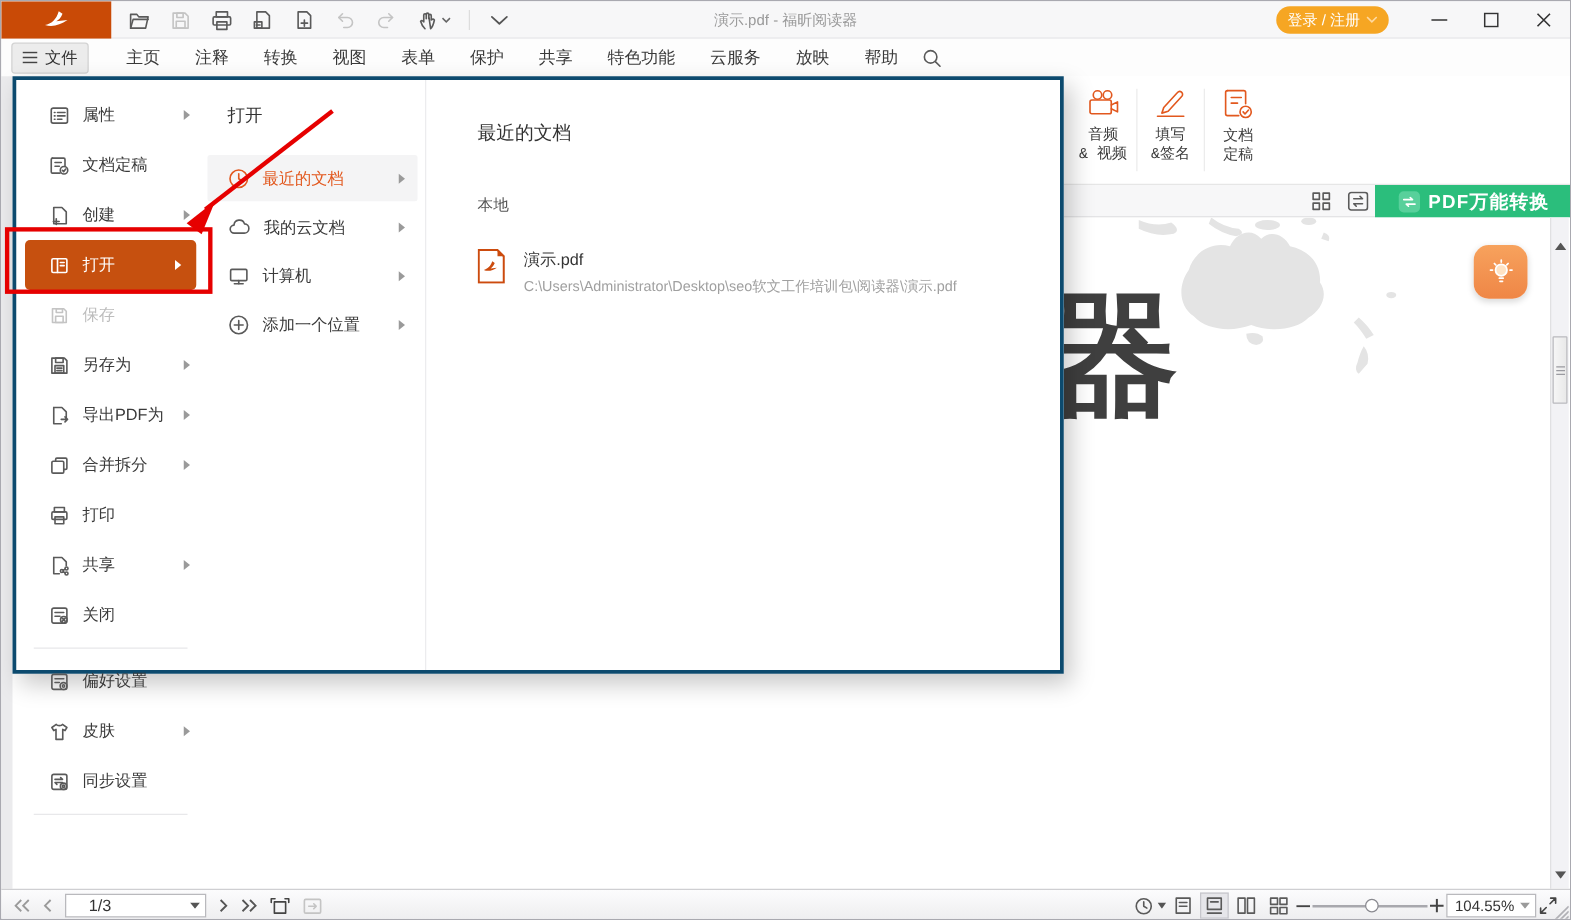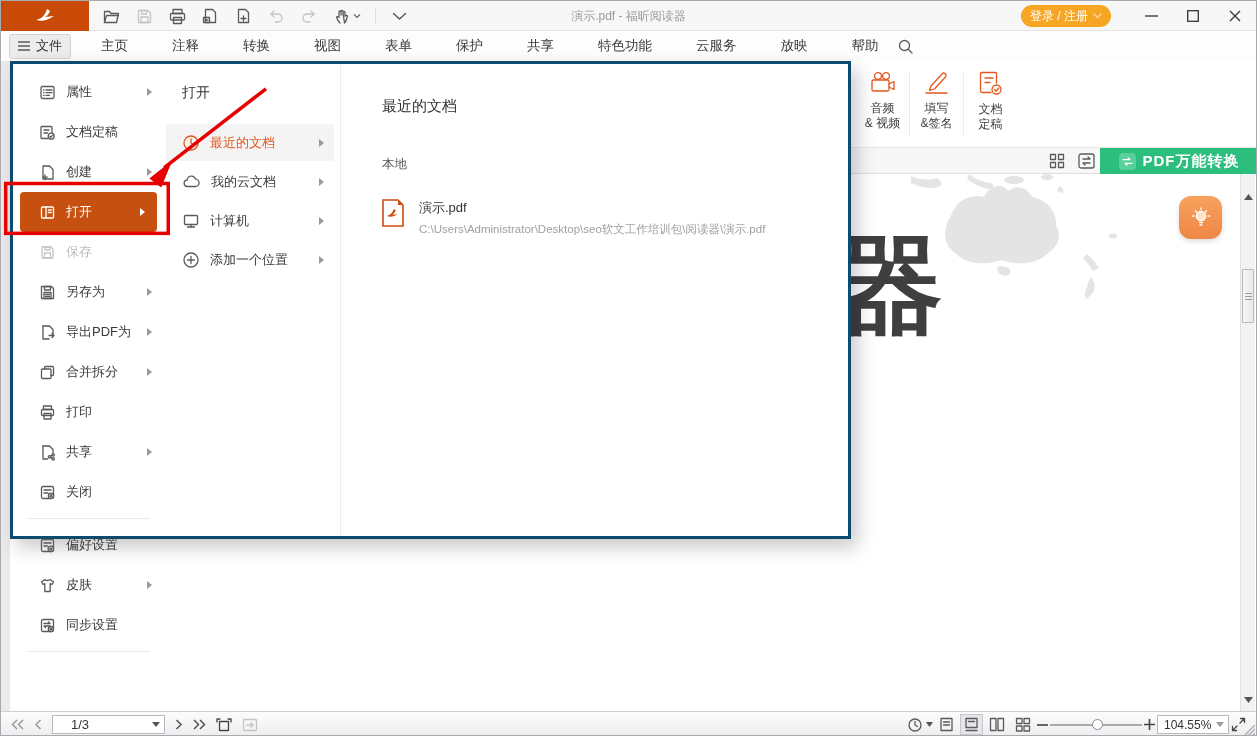--- a/index.html
+++ b/index.html
@@ -22,26 +22,26 @@
   .qat .btn { width:20px; height:20px; display:flex; align-items:center; justify-content:center; }
   .qat .sep { width:1px; height:16px; background:#ddd; }
   .win-title { position:absolute; left:0; right:0; top:0; height:30px; display:flex; align-items:center; justify-content:center; font-size:12px; color:#9a9a9a; pointer-events:none;border-radius:10px; }
   .login-pill { position:absolute; right:145px; top:4px; width:90px; height:22px; border-radius:11px; background:#f6a623; color:#fff; font-size:12px; display:flex; align-items:center; justify-content:center; gap:5px; cursor:pointer; }
   .win-controls { position:absolute; right:0; top:0; height:30px; display:flex; }
   .win-controls .wbtn { width:42px; height:30px; display:flex; align-items:center; justify-content:center; }
 
   
   .menubar { position:absolute; left:0; top:30px; width:100%; height:30px; background:#fdfdfd; display:flex; align-items:center; }
   .file-btn { margin-left:8px; width:62px; height:25px; background:#ececec; border:1px solid #d2d2d2; border-radius:3px; display:flex; align-items:center; justify-content:center; gap:6px; font-size:13px; color:#333; cursor:pointer; }
-  .menu-tabs { display:flex; margin-left:16px;gap:16px; }
+  .menu-tabs { display:flex; margin-left:16px; }
   .menu-tab { padding:0 14px; font-size:13.5px; color:#3a3a3a; line-height:30px; cursor:pointer; }
   .search-btn { margin-left:4px; }
 
   
-  .ribbon-right { position:absolute; left:850px; top:60px; width:407px; height:87px; background:#fff; border-bottom:1px solid #e6e6e6; display:flex; align-items:stretch; padding-left:5px; }
+  .ribbon-right { position:absolute; left:850px; top:60px; width:407px; height:87px; background:#fff; border-bottom:1px solid #e6e6e6; display:flex; align-items:stretch; padding-left:5px;font-family:Liberation Mono, monospace; }
   .rb-btn { width:53px; padding-top:9px; display:flex; flex-direction:column; align-items:center; gap:5px; cursor:pointer; }
   .rb-label { font-size:12px; color:#3c3c3c; line-height:15px; text-align:center; }
   .rb-sep { width:1px; background:#ececec; margin:10px 0; }
 
   
   .tabstrip { position:absolute; left:850px; top:147px; width:407px; height:26px; background:#f7f7f8; border-bottom:1px solid #dedee0; }
   .strip-ic { position:absolute; top:5px; cursor:pointer; }
   .convert-btn { position:absolute; right:0; top:0; height:26px; width:158px; background:#2bbe7c; color:#fff; display:flex; align-items:center; justify-content:center; gap:7px; font-size:15px; font-weight:bold; letter-spacing:1px; cursor:pointer; }
   .convert-ic { width:17px; height:17px; border-radius:4px; background:#58d09b; display:flex; align-items:center; justify-content:center; }
 

